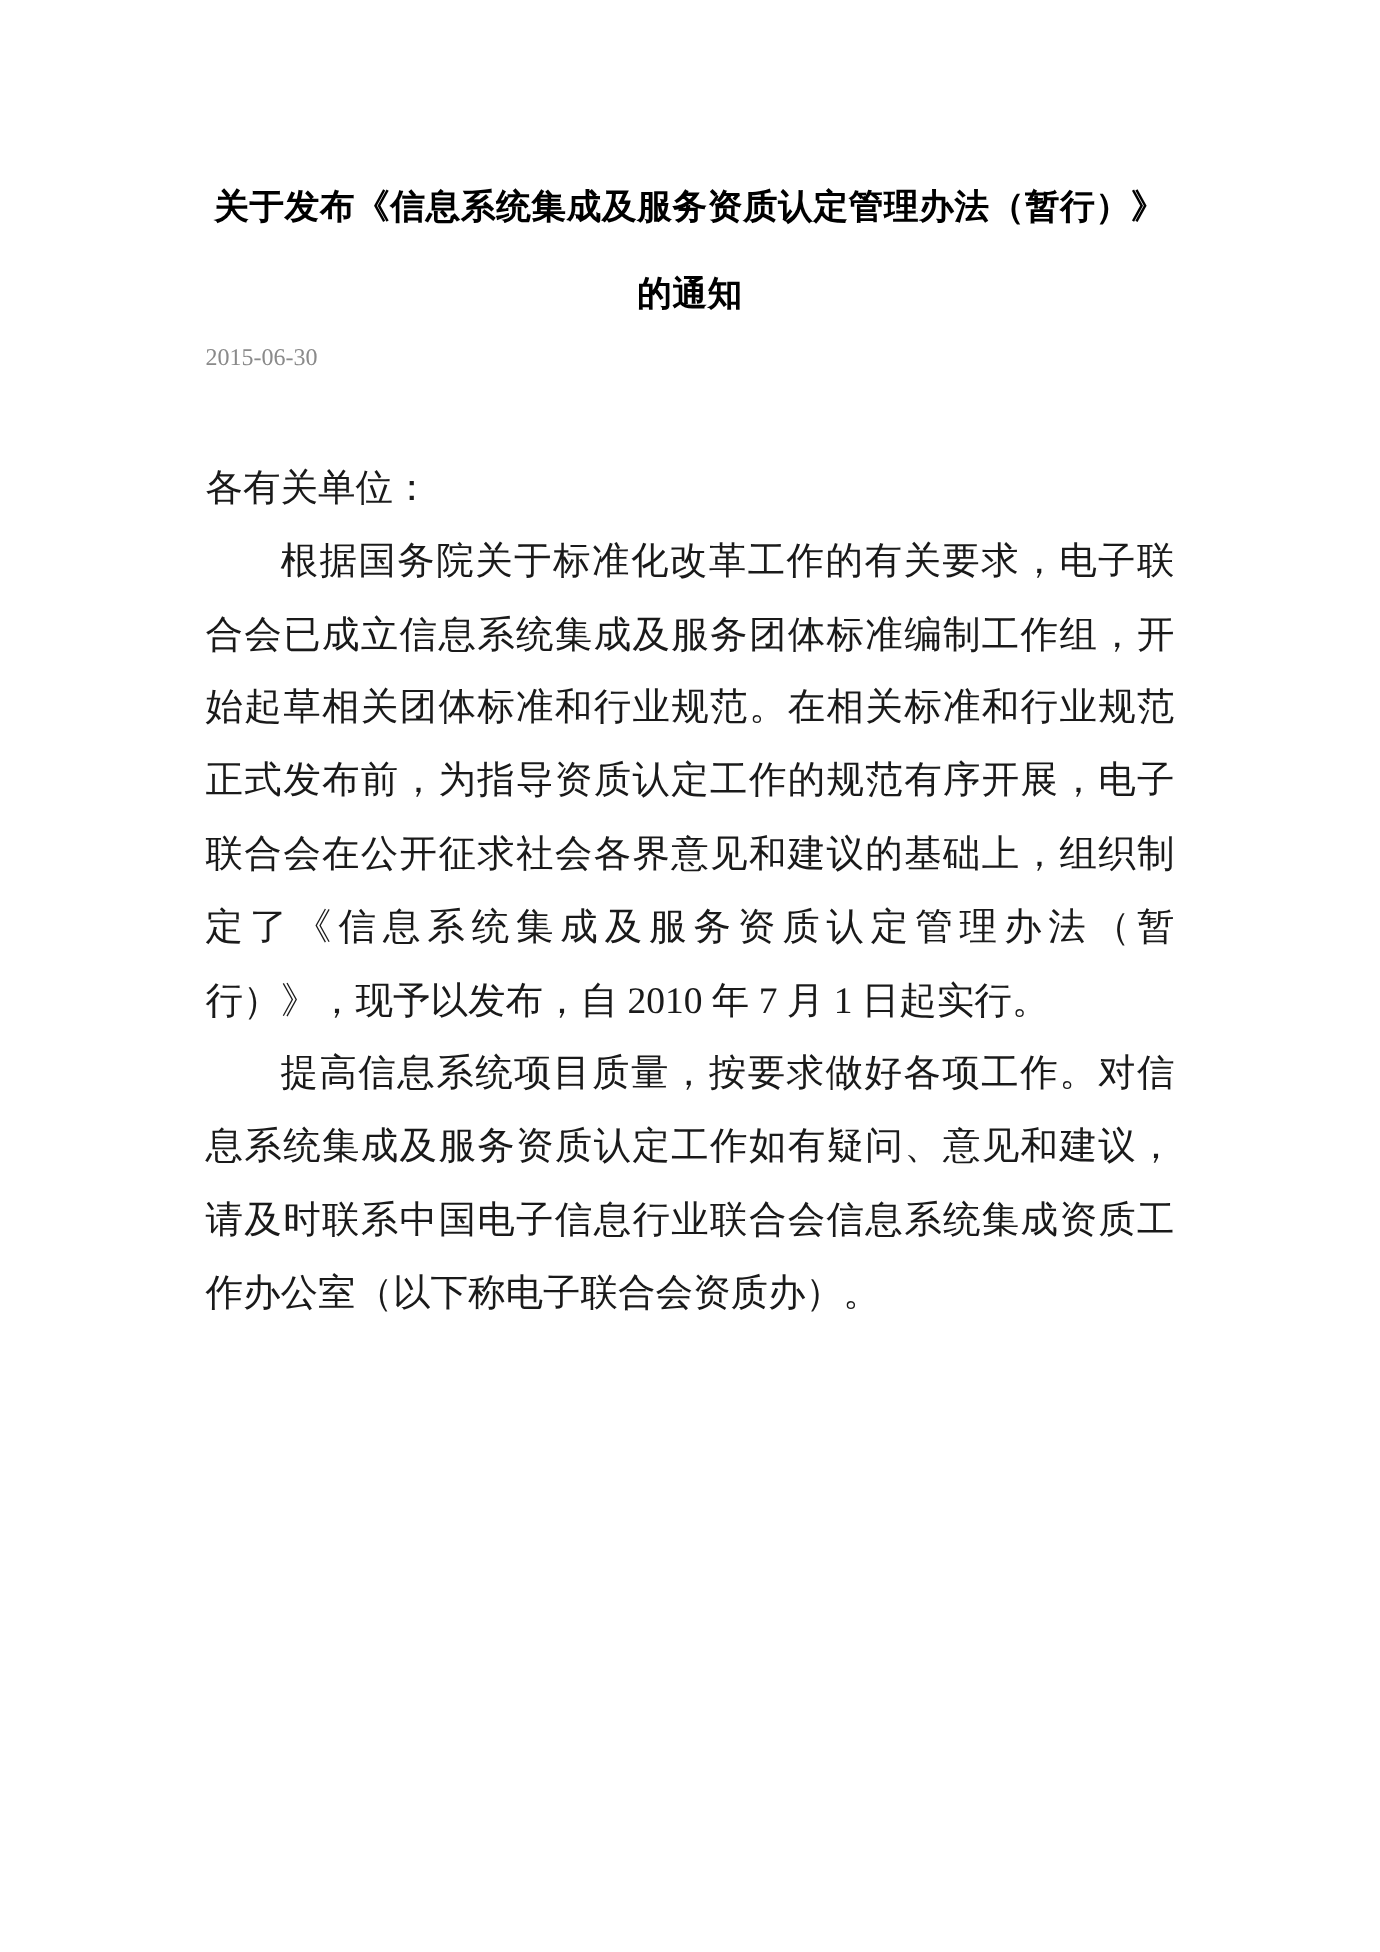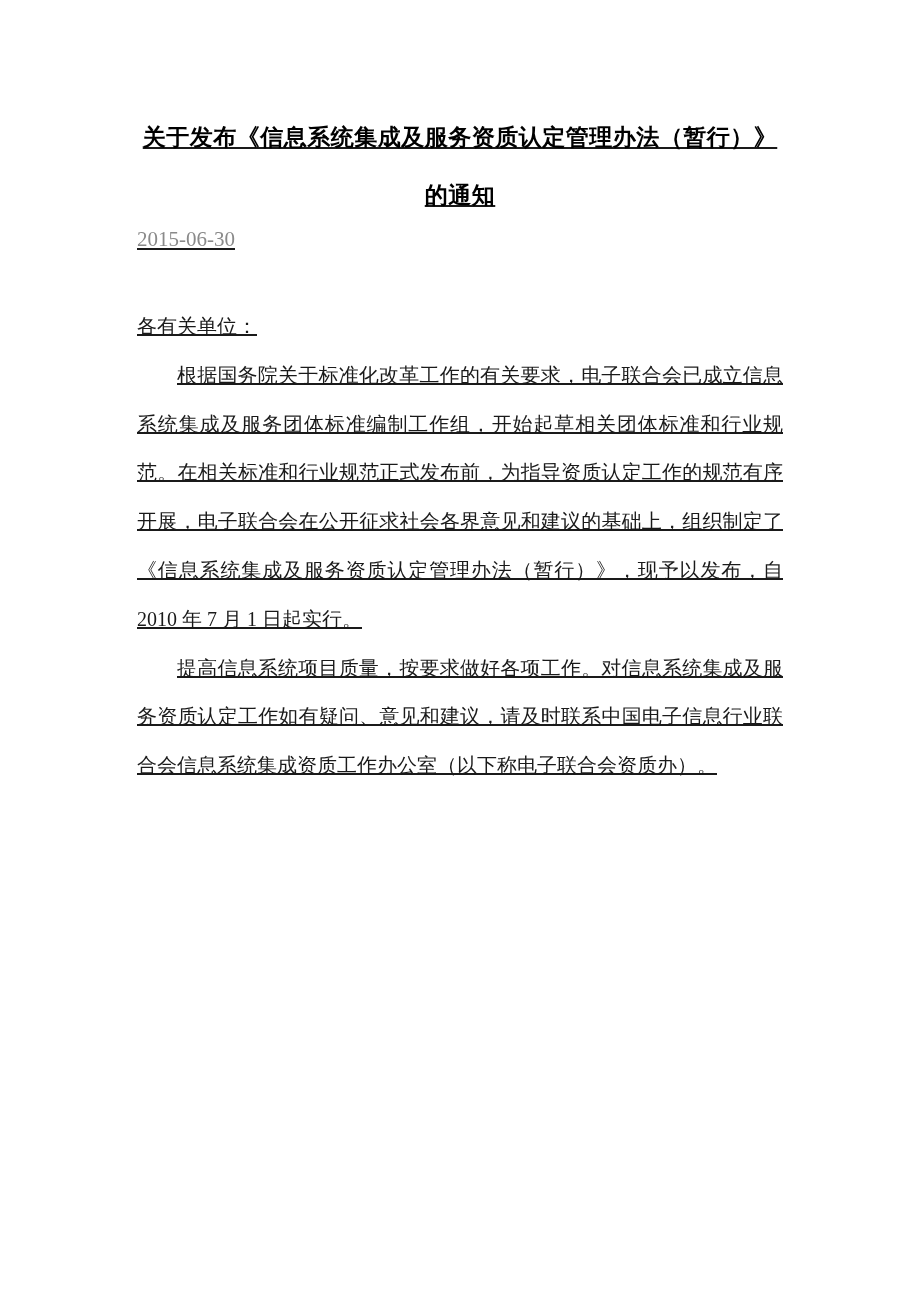--- a/index.html
+++ b/index.html
@@ -13,49 +13,48 @@
     font-family: "Liberation Serif", "DejaVu Serif", serif;
     color: #1a1a1a;
     overflow: hidden;
   }
   .page {
     box-sizing: border-box;
     width: 920px;
     height: 1301px;
     padding: 108px 137px 40px 137px;
     background: #ffffff;
-    text-decoration: underline;
   }
   .doc-title .title-line {
     font-size: 23px;
     font-weight: bold;
     color: #000000;
     text-align: center;
     line-height: 58px;
     letter-spacing: 0.5px;
     font-family: "Liberation Sans", "DejaVu Sans", sans-serif;
   }
   .date-line {
     display: flex;
     justify-content: space-between;
     align-items: baseline;
     gap: 36px;
     line-height: 30px;
-    font-size: 21px;
+    font-size: 16px;
   }
   .publish-date {
     color: #8a8a8a;
     font-family: "Liberation Serif", "DejaVu Serif", serif;
   }
   .doc-number {
     color: #2e2e2e;
   }
   .doc-body {
     margin-top: 48px;
-    font-size: 20px;
+    font-size: 25px;
     line-height: 48.8px;
     color: #1a1a1a;
     text-align: justify;
   }
   .doc-body p {
     margin: 0;
     padding: 0;
   }
   .doc-body p.indent {
     text-indent: 2em;

